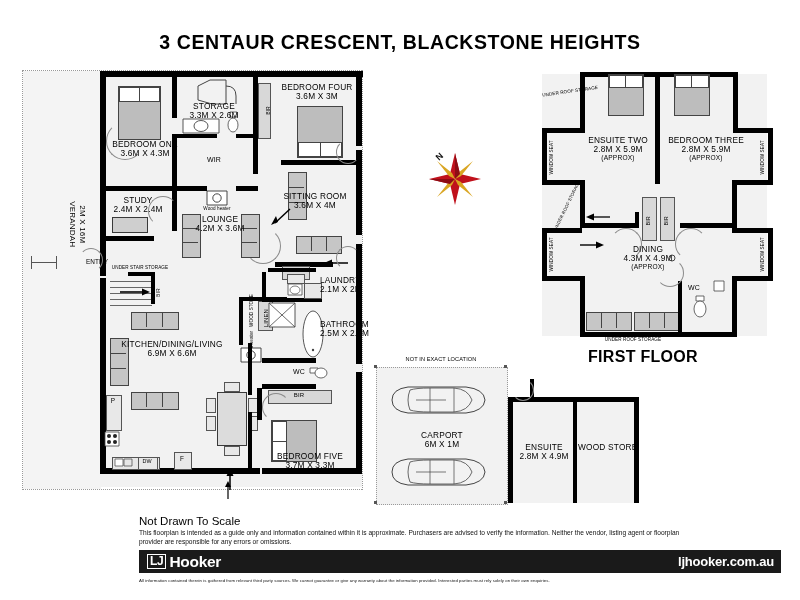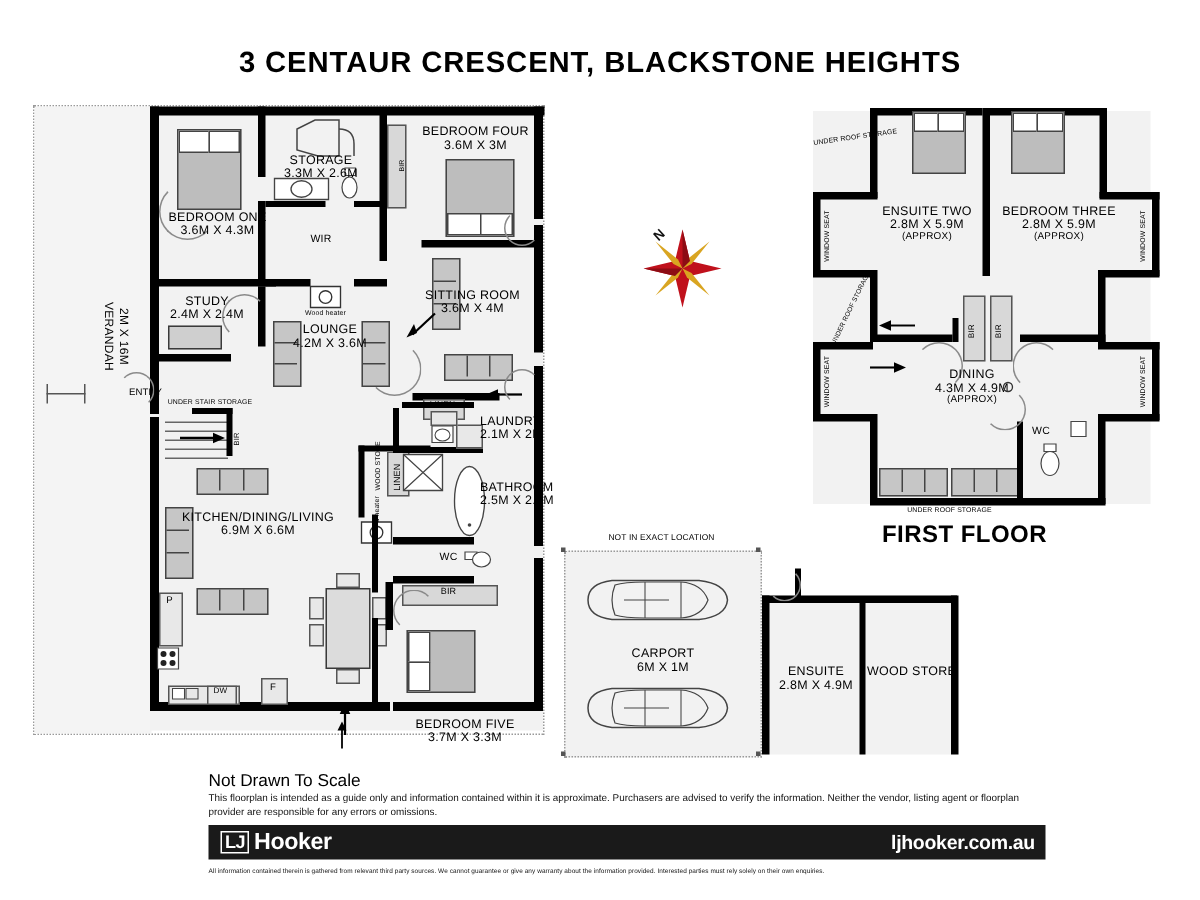--- a/index.html
+++ b/index.html
@@ -53,21 +53,21 @@
   svg.ico{position:absolute;overflow:visible;}
   svg.ico *{vector-effect:non-scaling-stroke;}
 
   
   #compass{position:absolute;left:424px;top:148px;width:62px;height:62px;}
 
   
   #nds{position:absolute;left:139px;top:515px;font-size:11.5px;font-weight:normal;}
   #disc{position:absolute;left:139px;top:529px;width:560px;font-size:6.6px;
         line-height:1.32;color:#111;}
-  #brandbar{position:absolute;left:139px;top:550px;width:558px;height:23px;
+  #brandbar{position:absolute;left:139px;top:550px;width:642px;height:23px;
             background:#1a1a1a;}
   #brandlogo{position:absolute;left:8px;top:3px;height:17px;display:flex;
              align-items:center;color:#fff;font-weight:bold;font-size:15.5px;
              letter-spacing:-.3px;}
   #ljbox{display:inline-block;border:1.6px solid #fff;padding:0 2px 0 2px;
          font-size:12px;line-height:13px;margin-right:3px;font-weight:bold;}
   #brandurl{position:absolute;right:7px;top:4px;color:#fff;font-size:13px;
             font-weight:bold;letter-spacing:-.2px;}
   #finedisc{position:absolute;left:139px;top:578px;width:556px;font-size:4.3px;
             line-height:1.3;color:#111;letter-spacing:.05px;}
@@ -316,21 +316,21 @@
     <div class="tiny" style="left:288px;top:368px;width:22px;font-size:7px;">WC</div>
     <div class="wall" style="left:262px;top:384px;width:54px;height:5px;"></div>
 
     <div class="robe" style="left:268px;top:390px;width:62px;height:12px;"></div>
     <div class="tiny" style="left:286px;top:392px;width:26px;font-size:6px;">BIR</div>
     <div class="bed" style="left:271px;top:420px;width:44px;height:40px;"></div>
     <div class="pillow" style="left:272px;top:421px;width:13px;height:19px;"></div>
     <div class="pillow" style="left:272px;top:441px;width:13px;height:18px;"></div>
     <div class="wall" style="left:257px;top:388px;width:5px;height:32px;"></div>
     <div class="arc arcTL" style="left:262px;top:393px;width:26px;height:26px;"></div>
-    <div class="lbl" style="left:258px;top:478px;width:104px;text-align:center;">
+    <div class="lbl" style="left:258px;top:452px;width:104px;text-align:center;">
       <span class="nm">BEDROOM FIVE</span>
       <span class="dim">3.7M X 3.3M</span>
     </div>
     <svg class="ico" style="left:225px;top:468px;width:10px;height:22px;" viewBox="0 0 10 22">
       <path d="M5 22 L5 6" stroke="#000" stroke-width="1.5"></path>
       <path d="M5 0 L1.5 8 L8.5 8 Z" fill="#000"></path>
     </svg>
 
     <div class="arc arcBL" style="left:336px;top:140px;width:22px;height:22px;"></div>
     <div class="arc arcTL" style="left:336px;top:246px;width:22px;height:22px;"></div>

